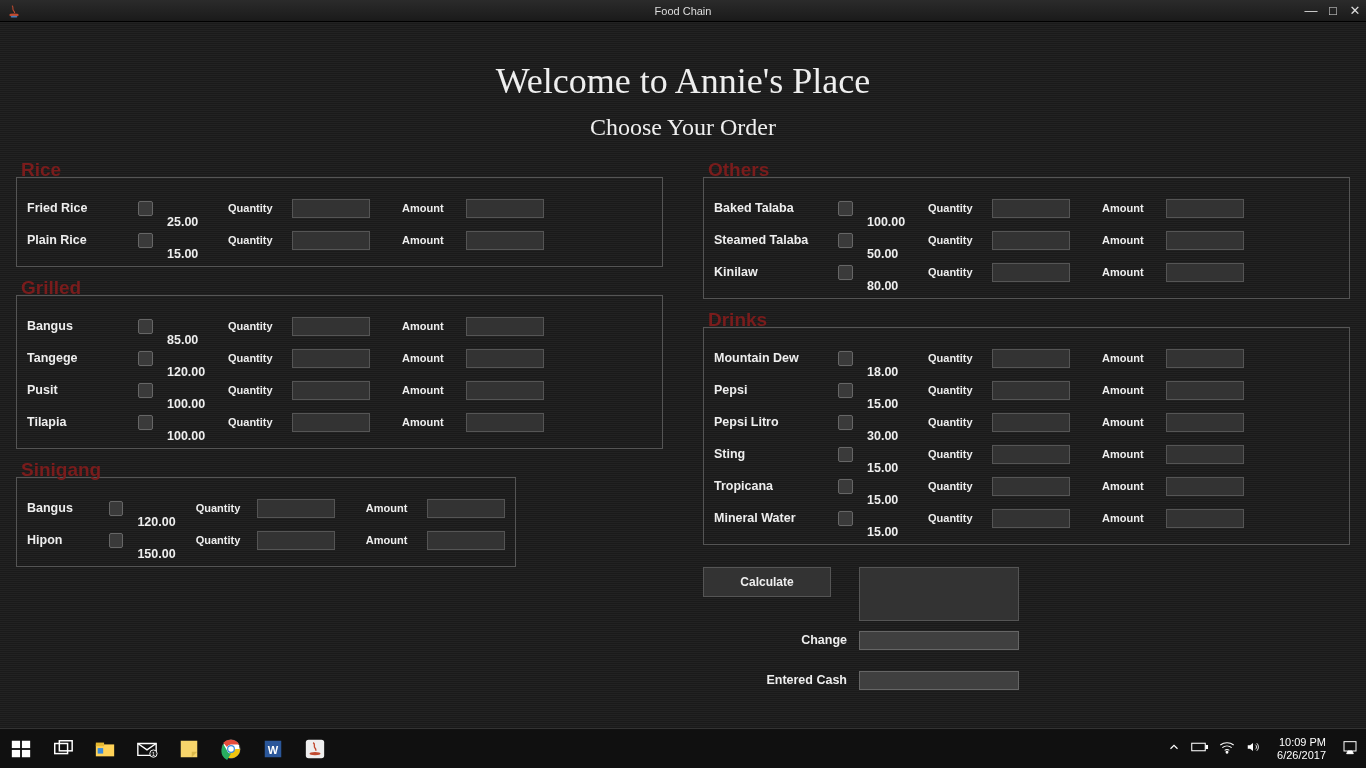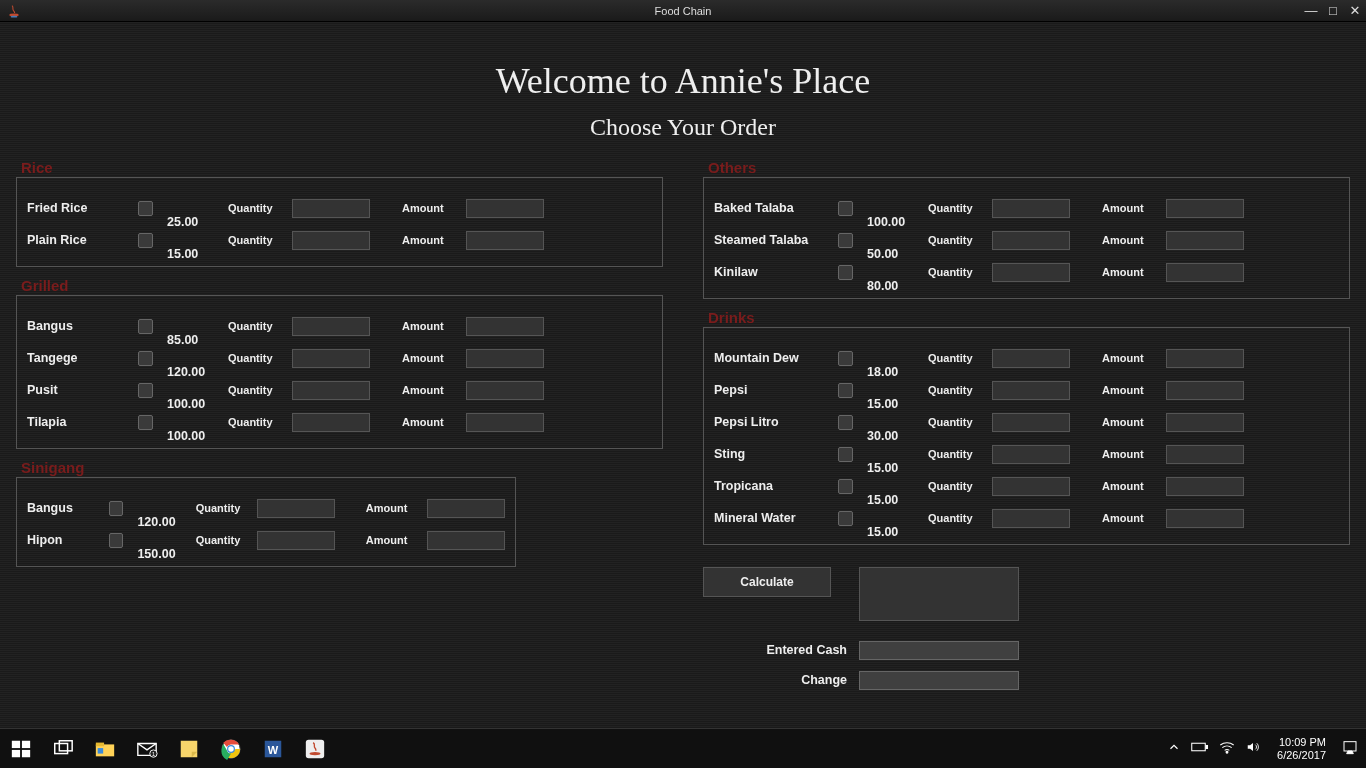--- a/index.html
+++ b/index.html
@@ -26,21 +26,21 @@
 .heading { text-align: center; font-family: "Times New Roman", serif; color: #eee; }
 .h1 { font-size: 36px; padding-top: 38px; }
 .h2 { font-size: 24px; padding-top: 12px; }
 
 .columns { display: flex; padding: 8px 16px 0 16px; gap: 40px; }
 .col { flex: 1; }
 
 .group { border: 1px solid #555; margin-top: 28px; position: relative; padding: 14px 10px 10px 10px; }
 .group-title {
   position: absolute; top: -19px; left: 2px;
-  color: #7a1c1c; font-size: 15px; font-weight: bold;
+  color: #7a1c1c; font-size: 19px; font-weight: bold;
   padding: 0 2px;
 }
 
 .row { display: flex; align-items: center; height: 32px; gap: 6px; }
 .item-name { width: 105px; font-size: 12.5px; font-weight: bold; color: #eee; }
 .chk {
   width: 15px; height: 15px; background: #3a3a3a; border: 1px solid #666;
   border-radius: 2px; cursor: pointer; margin-right: 8px;
 }
 .price { width: 55px; font-size: 12.5px; font-weight: bold; margin-top: 28px; }
@@ -305,27 +305,27 @@
               <input class="inp" readonly="" style="">
             </div>
           </div>
       </div>
 
       <div class="calc-area">
         <div class="calc-row" style="align-items:flex-start; height:58px">
           <div class="calc-btn">Calculate</div>
           <div class="total-box"></div>
         </div>
+        <div class="calc-row">
+          <div class="calc-lbl">Change</div>
+          <input class="calc-inp" readonly="" style="">
+        </div>
         <div class="calc-row" style="margin-top:10px">
           <div class="calc-lbl">Entered Cash</div>
           <input class="calc-inp" style="">
-        </div>
-        <div class="calc-row">
-          <div class="calc-lbl">Change</div>
-          <input class="calc-inp" readonly="" style="">
         </div>
       </div>
 
     </div>
   </div>
 </div>
 
 <div class="bottombar">
   <div class="task-icon">
     <svg viewBox="0 0 24 24" fill="#fff">

